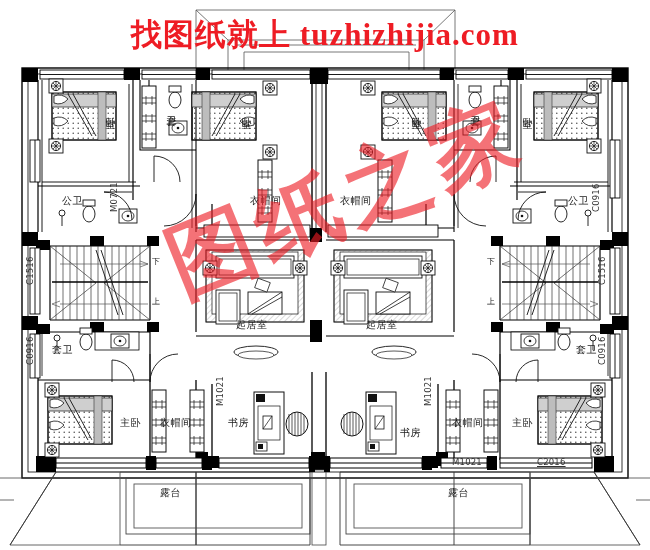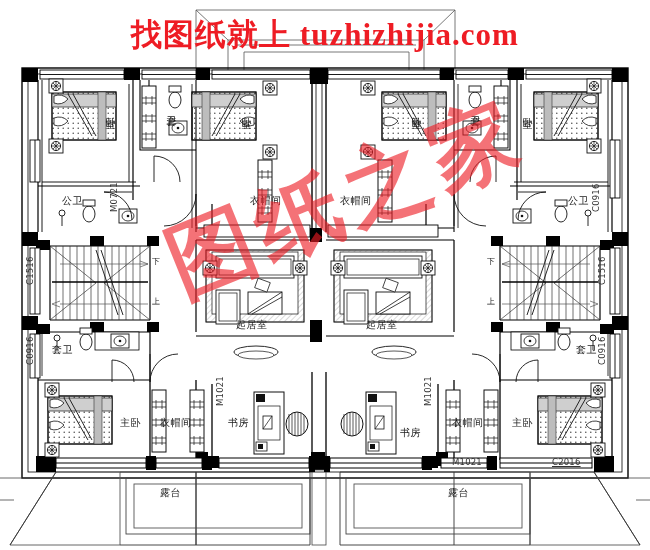--- a/index.html
+++ b/index.html
@@ -659,21 +659,21 @@
 
   <div class="lbl code rot90" style="left:110px;top:212px;">M0721</div>
   <div class="lbl code rot90" style="left:592px;top:212px;">C0916</div>
   <div class="lbl code rot90" style="left:26px;top:285px;">C1516</div>
   <div class="lbl code rot90" style="left:26px;top:365px;">C0916</div>
   <div class="lbl code rot90" style="left:598px;top:285px;">C1516</div>
   <div class="lbl code rot90" style="left:598px;top:365px;">C0916</div>
   <div class="lbl code rot90" style="left:216px;top:406px;">M1021</div>
   <div class="lbl code rot90" style="left:424px;top:406px;">M1021</div>
   <div class="lbl code" style="left:452px;top:458px;">M1021</div>
-  <div class="lbl code" style="left:552px;top:458px;text-decoration:underline;">C2016</div>
+  <div class="lbl code" style="left:537px;top:458px;text-decoration:underline;">C2016</div>
 
   <div class="lbl cn small" style="left:152px;top:258px;">下</div>
   <div class="lbl cn small" style="left:152px;top:298px;">上</div>
   <div class="lbl cn small" style="left:487px;top:258px;">下</div>
   <div class="lbl cn small" style="left:487px;top:298px;">上</div>
 
   <div class="wm-top">找图纸就上 tuzhizhijia.com</div>
   <div class="wm-center">图纸之家</div>
 
 </div>

